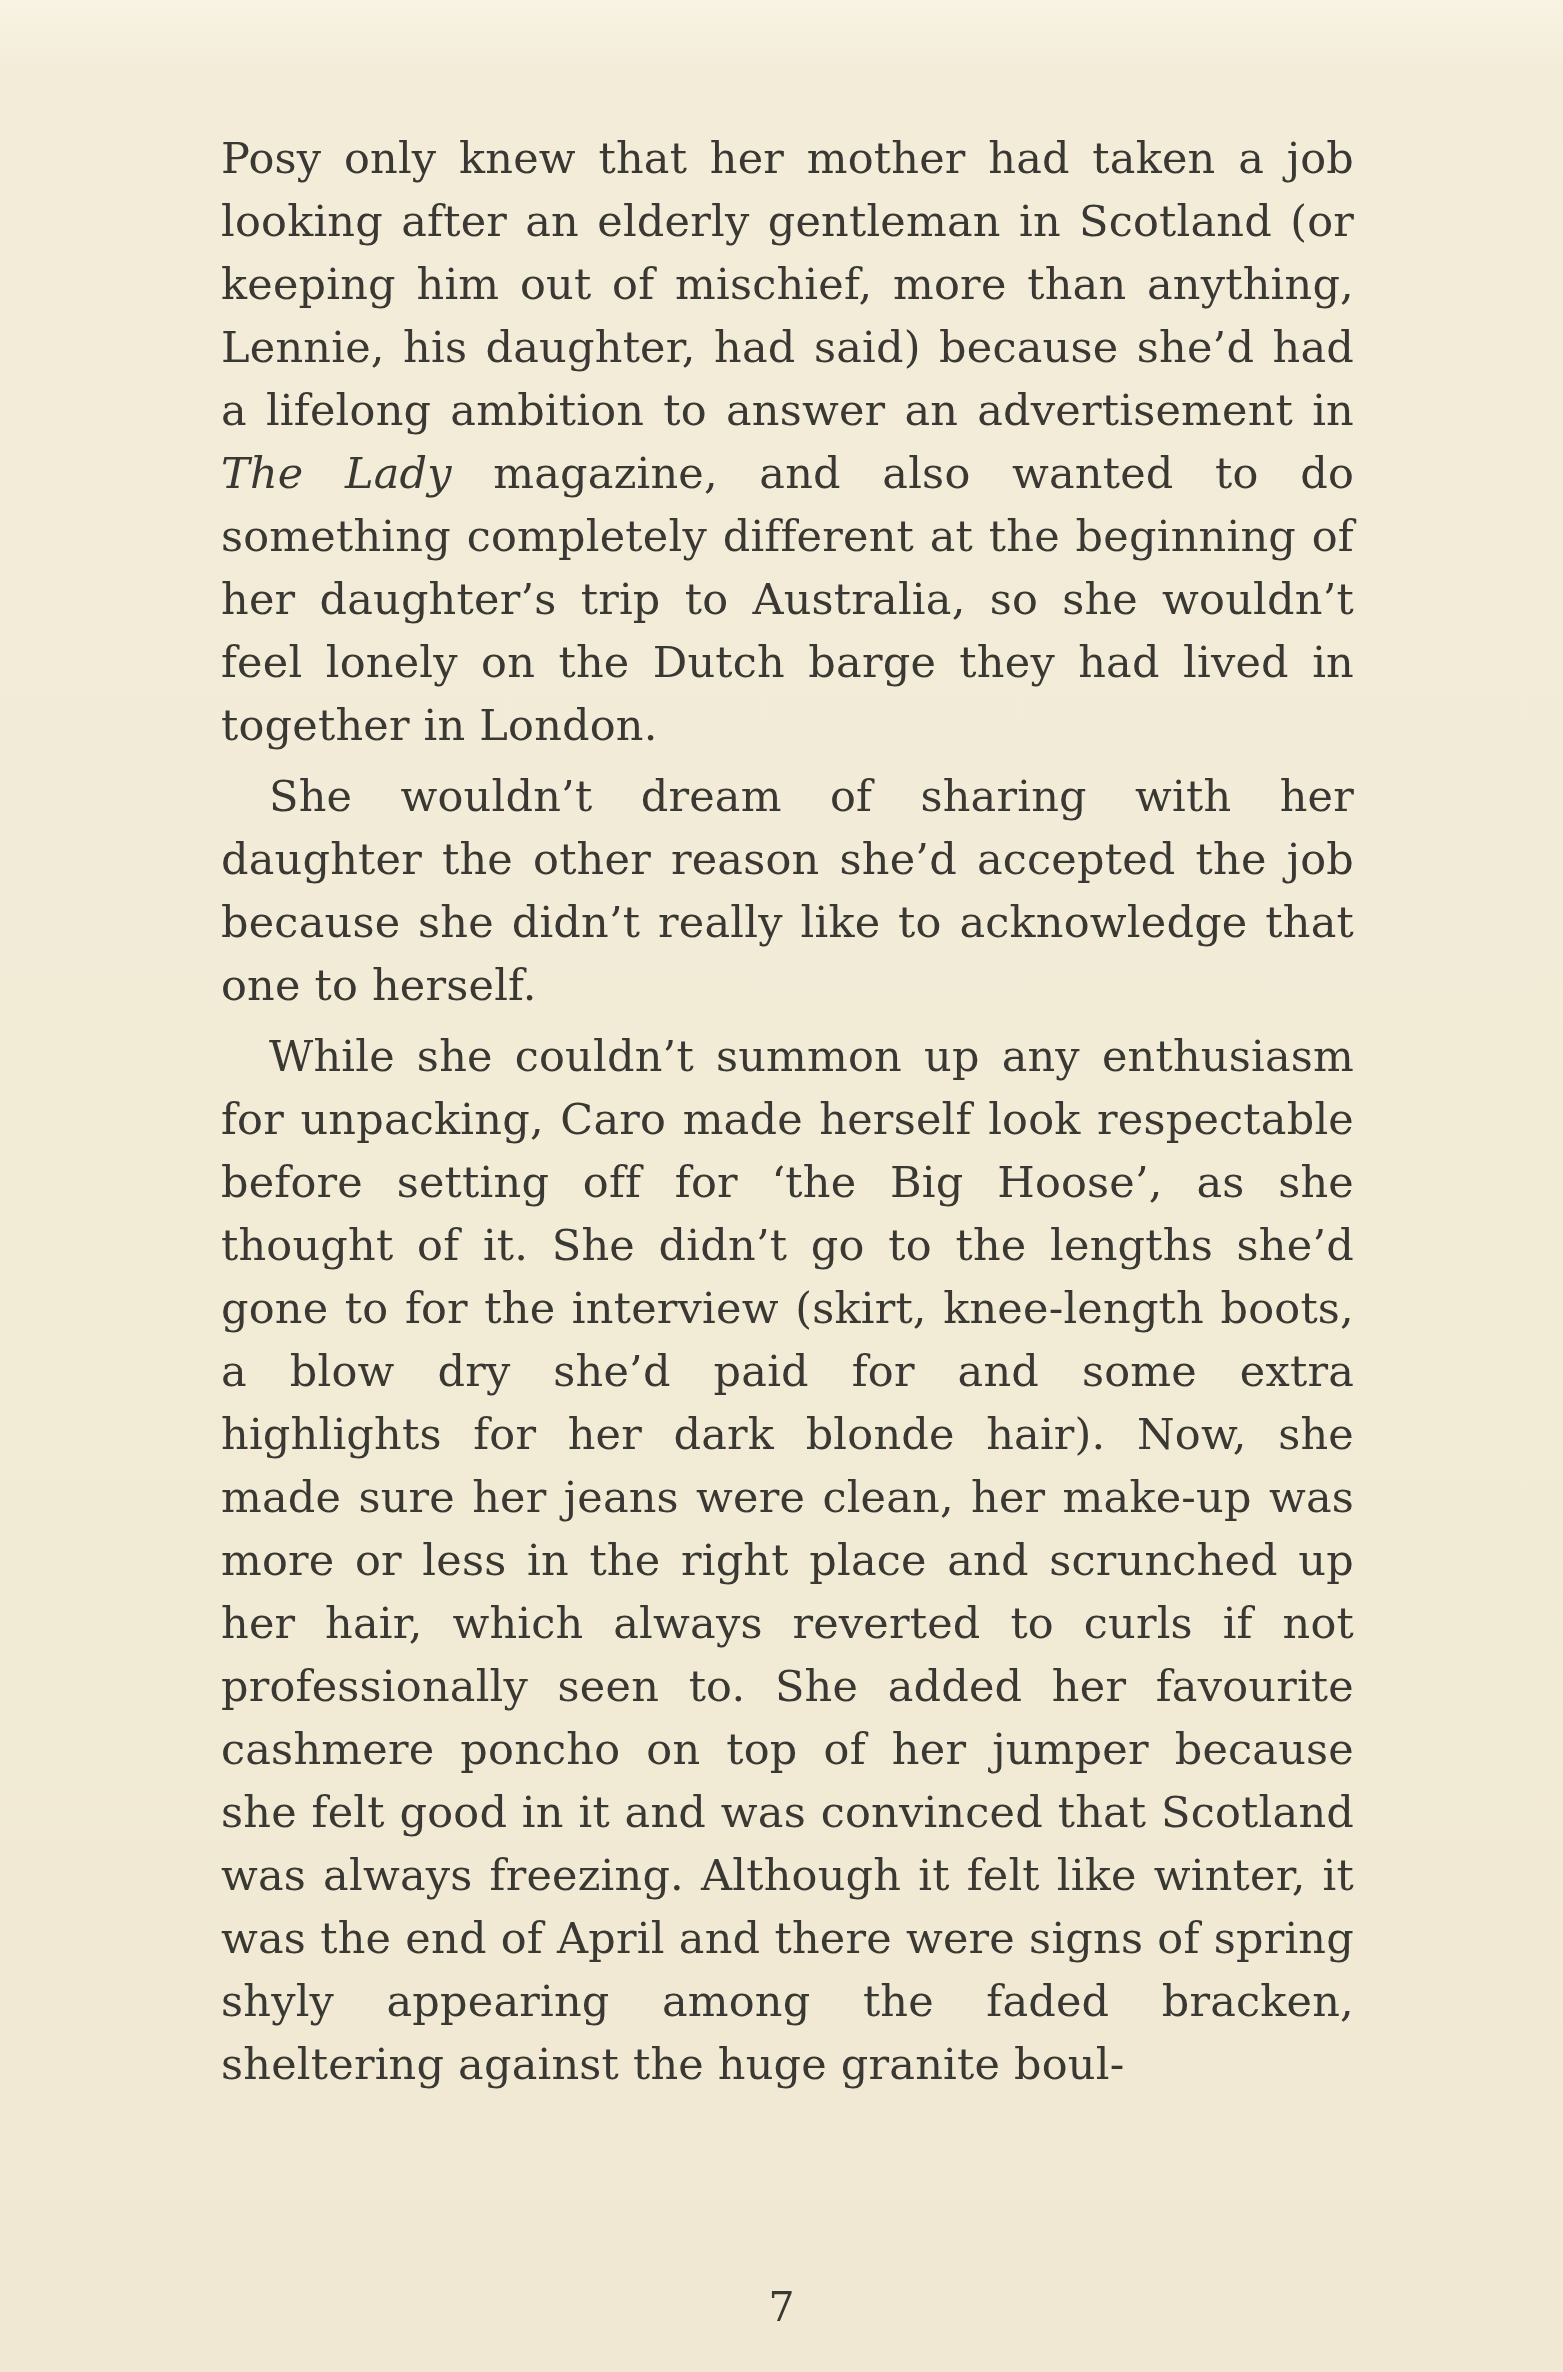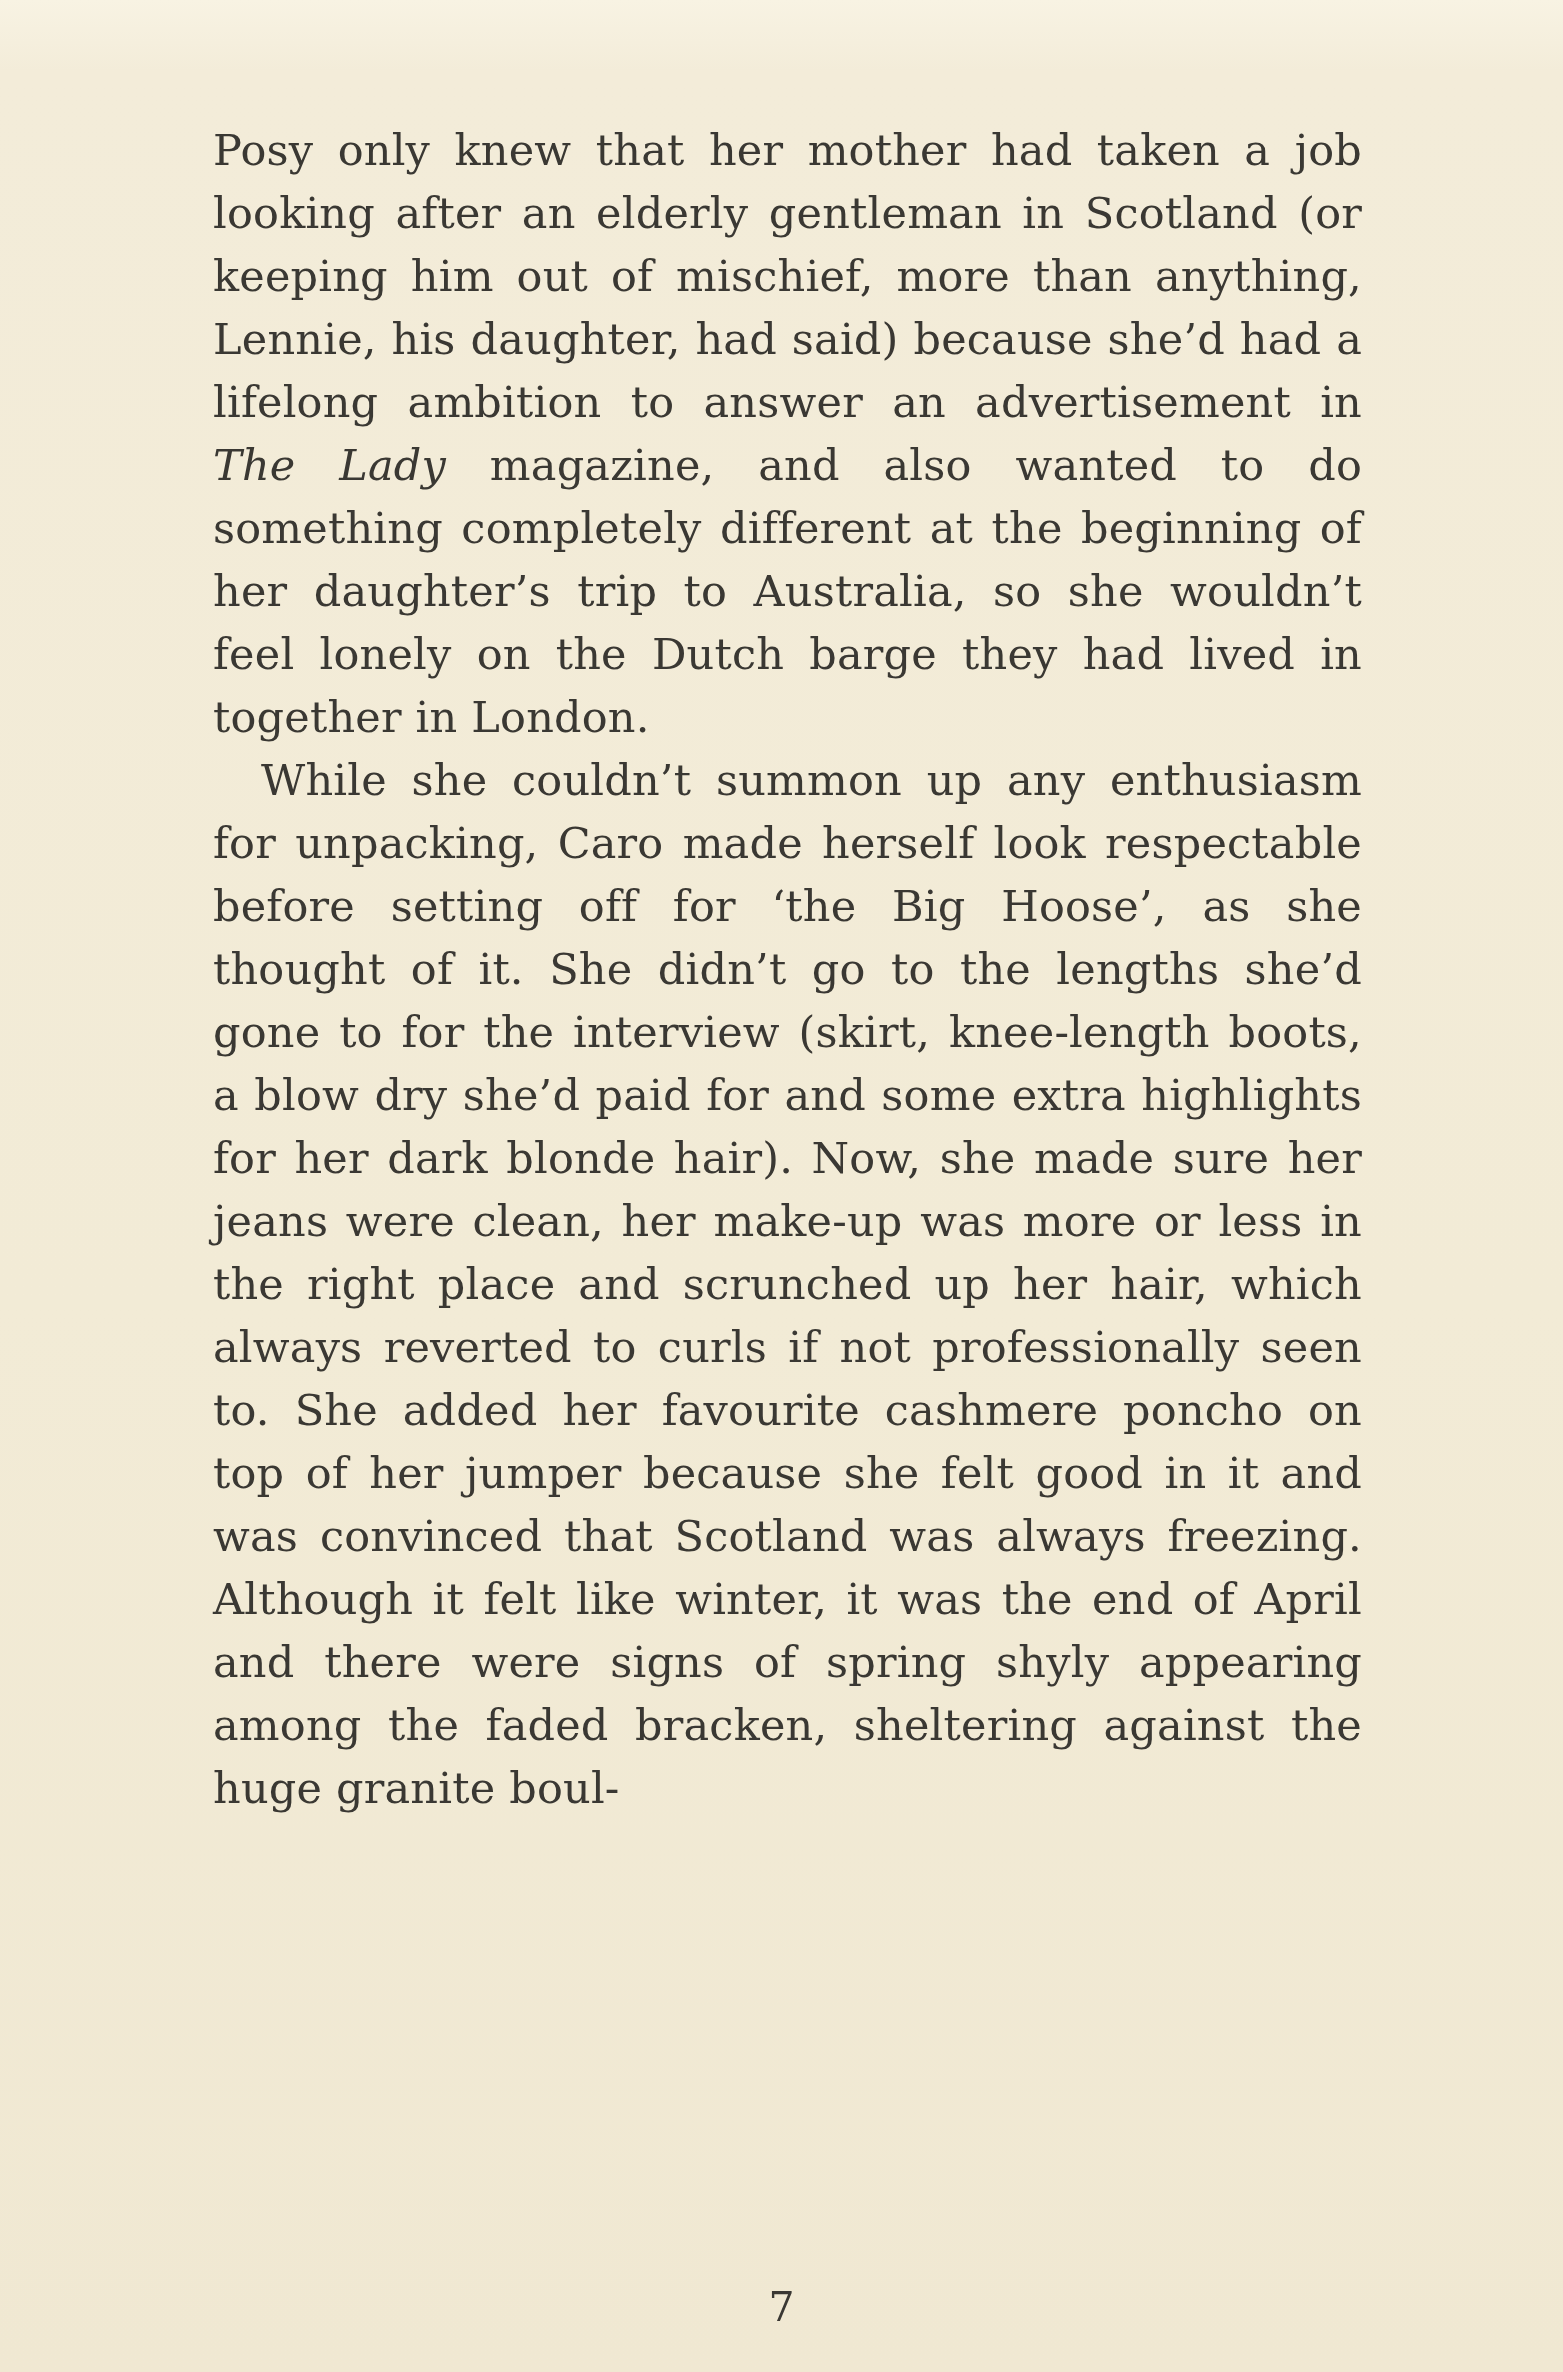--- a/index.html
+++ b/index.html
@@ -24,21 +24,21 @@
     left: 213px;
     top: 119px;
     width: 1149px;
     color: #3a3833;
     font-size: 43px;
     line-height: 63px;
     text-align: justify;
     letter-spacing: 0.2px;
   }
   .text-block p {
-    margin: 0;
+    margin: 8px;
     padding: 0;
   }
   .text-block p.indent {
     text-indent: 48px;
   }
   .text-block em {
     font-style: italic;
   }
   .page-number {
     position: absolute;
@@ -50,17 +50,18 @@
     font-size: 41px;
     line-height: 1;
   }
 </style>
 </head>
 <body>
 
 <div class="scan-page">
   <div class="text-block">
       <p><span>Posy only knew that her mother had taken a job looking after an elderly gentleman in Scotland (or keeping him out of mischief, more than anything, Lennie, his daughter, had said) because she’d had a lifelong ambition to answer an advertisement in </span><em>The Lady</em><span> magazine, and also wanted to do something completely different at the beginning of her daughter’s trip to Australia, so she wouldn’t feel lonely on the Dutch barge they had lived in together in London.</span></p>
+      <p class="indent"><span>She wouldn’t dream of sharing with her daughter the other reason she’d accepted the job because she didn’t really like to acknowledge that one to herself.</span></p>
       <p class="indent"><span>While she couldn’t summon up any enthusiasm for unpacking, Caro made herself look respectable before setting off for ‘the Big Hoose’, as she thought of it. She didn’t go to the lengths she’d gone to for the interview (skirt, knee-length boots, a blow dry she’d paid for and some extra highlights for her dark blonde hair). Now, she made sure her jeans were clean, her make-up was more or less in the right place and scrunched up her hair, which always reverted to curls if not professionally seen to. She added her favourite cashmere poncho on top of her jumper because she felt good in it and was convinced that Scotland was always freezing. Although it felt like winter, it was the end of April and there were signs of spring shyly appearing among the faded bracken, sheltering against the huge granite boul-</span></p>
     </div>
   <div class="page-number">7</div>
 </div>
 
 
 </body></html>

